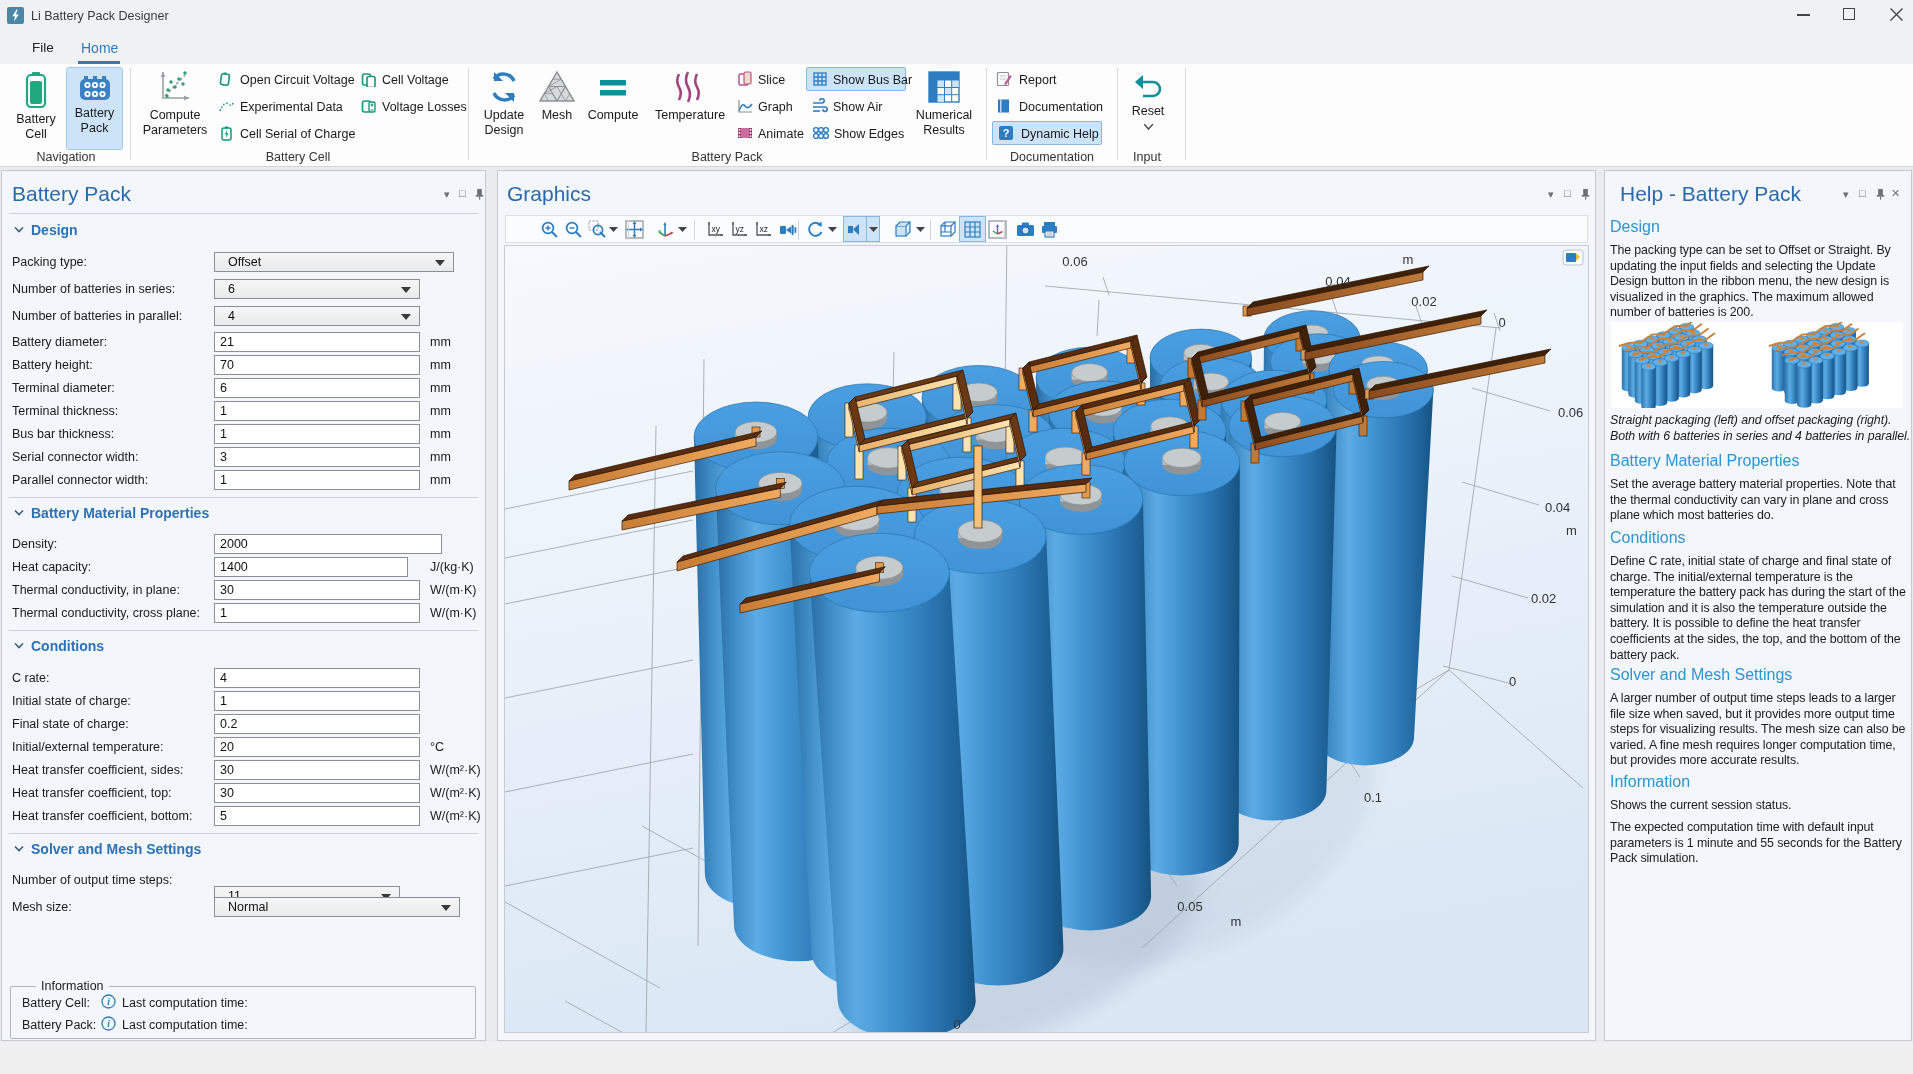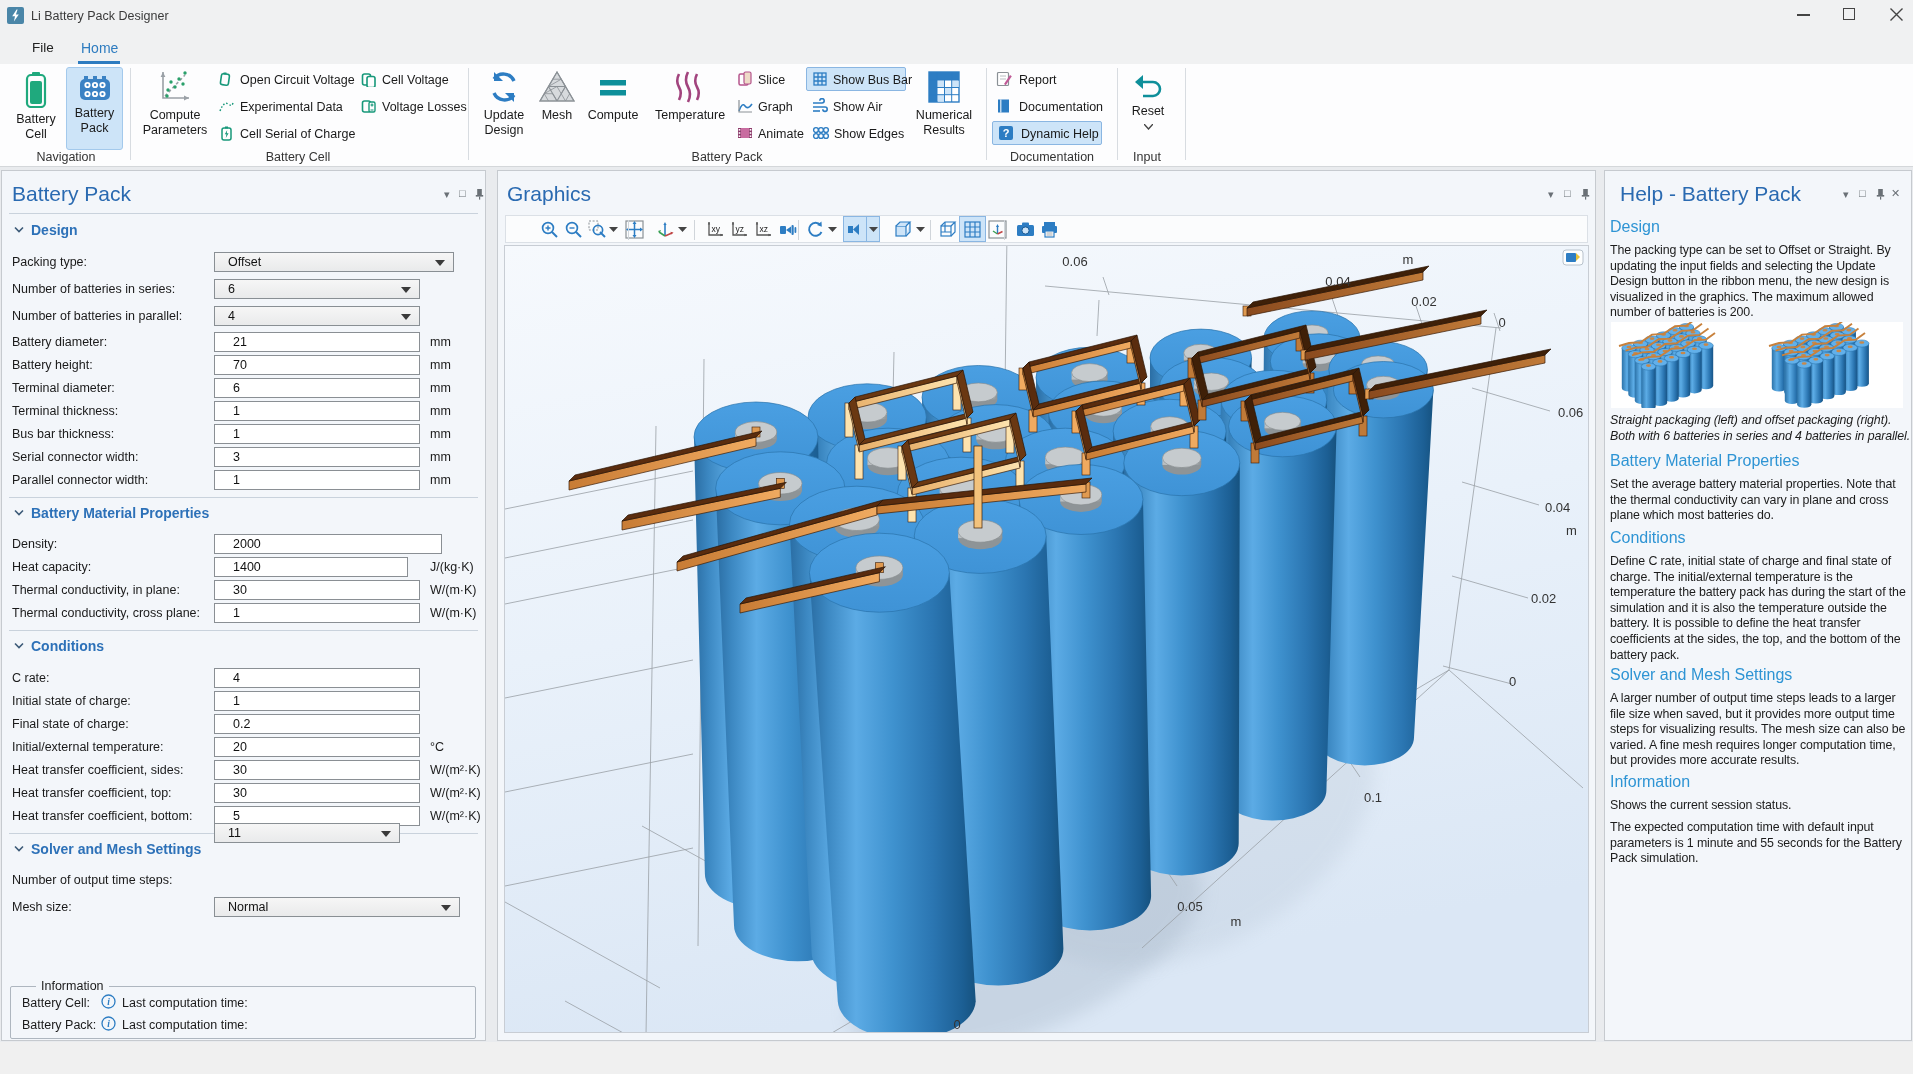--- a/index.html
+++ b/index.html
@@ -10,21 +10,21 @@
           border-bottom:1px solid #d4d7da; }
 .vsep { position:absolute; top:4px; width:1px; height:92px; background:#d8dce1; }
 .glabel { position:absolute; font-size:12.5px; color:#333; text-align:center; }
 .bigbtn { position:absolute; text-align:center; font-size:12.5px; color:#1a1a1a; line-height:15px; }
 .smallitem { position:absolute; font-size:12.5px; color:#1a1a1a; white-space:nowrap; }
 .panel { position:absolute; background:#f3f6fa; border:1px solid #c6cacf; }
 .ptitle { position:absolute; font-size:21px; color:#2a6ab1; }
 .sechead { position:absolute; font-size:14px; font-weight:bold; color:#2d71b8; }
 .flabel { position:absolute; font-size:12.5px; color:#1a1a1a; white-space:nowrap; }
 .finput { position:absolute; height:20px; background:#fff; border:1px solid #8a8f94;
-          font-size:12.5px; color:#111; padding:1px 0 0 18px; line-height:17px; }
+          font-size:12.5px; color:#111; padding:1px 0 0 5px; line-height:17px; }
 .fcombo { position:absolute; height:20px; background:linear-gradient(#f6f6f6,#e9eaeb);
           border:1px solid #898f94; font-size:12.5px; color:#111; padding:1px 0 0 13px; line-height:17px; }
 .fcombo:after { content:""; position:absolute; right:8px; top:7px; border:5px solid transparent;
                 border-top:6px solid #3a3a3a; }
 .funit { position:absolute; font-size:12.5px; color:#1a1a1a; }
 .hhead { position:absolute; font-size:16px; color:#2e94d4; }
 .hbody { position:absolute; font-size:12.4px; color:#1c1c1c; line-height:15.6px; letter-spacing:-0.12px; white-space:nowrap; }
 .pich { position:absolute; color:#6a7076; font-size:11px; }
 </style></head><body>
 
@@ -308,21 +308,21 @@
 <div class="funit" style="left:430px;top:786px">W/(m²·K)</div>
 <div class="flabel" style="left:12px;top:809px">Heat transfer coefficient, bottom:</div>
 <div class="finput" style="left:214px;top:806px;width:206px">5</div>
 <div class="funit" style="left:430px;top:809px">W/(m²·K)</div>
 <div class="abs" style="left:9px;top:833px;width:469px;height:1px;background:#c9d2dc"></div>
 <svg class="abs" style="left:14px;top:845px" width="10" height="7">
     <path d="M1 1.5 L5 5.5 L9 1.5" fill="none" stroke="#3c5a78" stroke-width="1.6"></path>
   </svg>
 <div class="sechead" style="left:31px;top:841px">Solver and Mesh Settings</div>
 <div class="flabel" style="left:12px;top:873px">Number of output time steps:</div>
-<div class="fcombo" style="left:214px;top:823px;width:186px">11</div>
+<div class="fcombo" style="left:214px;top:886px;width:186px">11</div>
 <div class="flabel" style="left:12px;top:900px">Mesh size:</div>
 <div class="fcombo" style="left:214px;top:897px;width:246px">Normal</div>
 <div class="abs" style="left:10px;top:986px;width:466px;height:53px;border:1px solid #aeb6bf;border-radius:2px"></div>
 <div class="abs" style="left:36px;top:979px;background:#f3f6fa;padding:0 5px;font-size:12.5px;color:#1a1a1a">Information</div>
 <div class="flabel" style="left:22px;top:996px">Battery Cell:</div>
 <svg class="abs" style="left:101px;top:994px" width="15" height="15">
     <circle cx="7.5" cy="7.5" r="6.5" fill="none" stroke="#2d7dc3" stroke-width="1.3"></circle>
     <text x="7.5" y="11" font-size="9.5" font-style="italic" font-weight="bold" fill="#2d7dc3" text-anchor="middle" font-family="Liberation Serif">i</text>
   </svg>
 <div class="flabel" style="left:122px;top:996px">Last computation time:</div>

